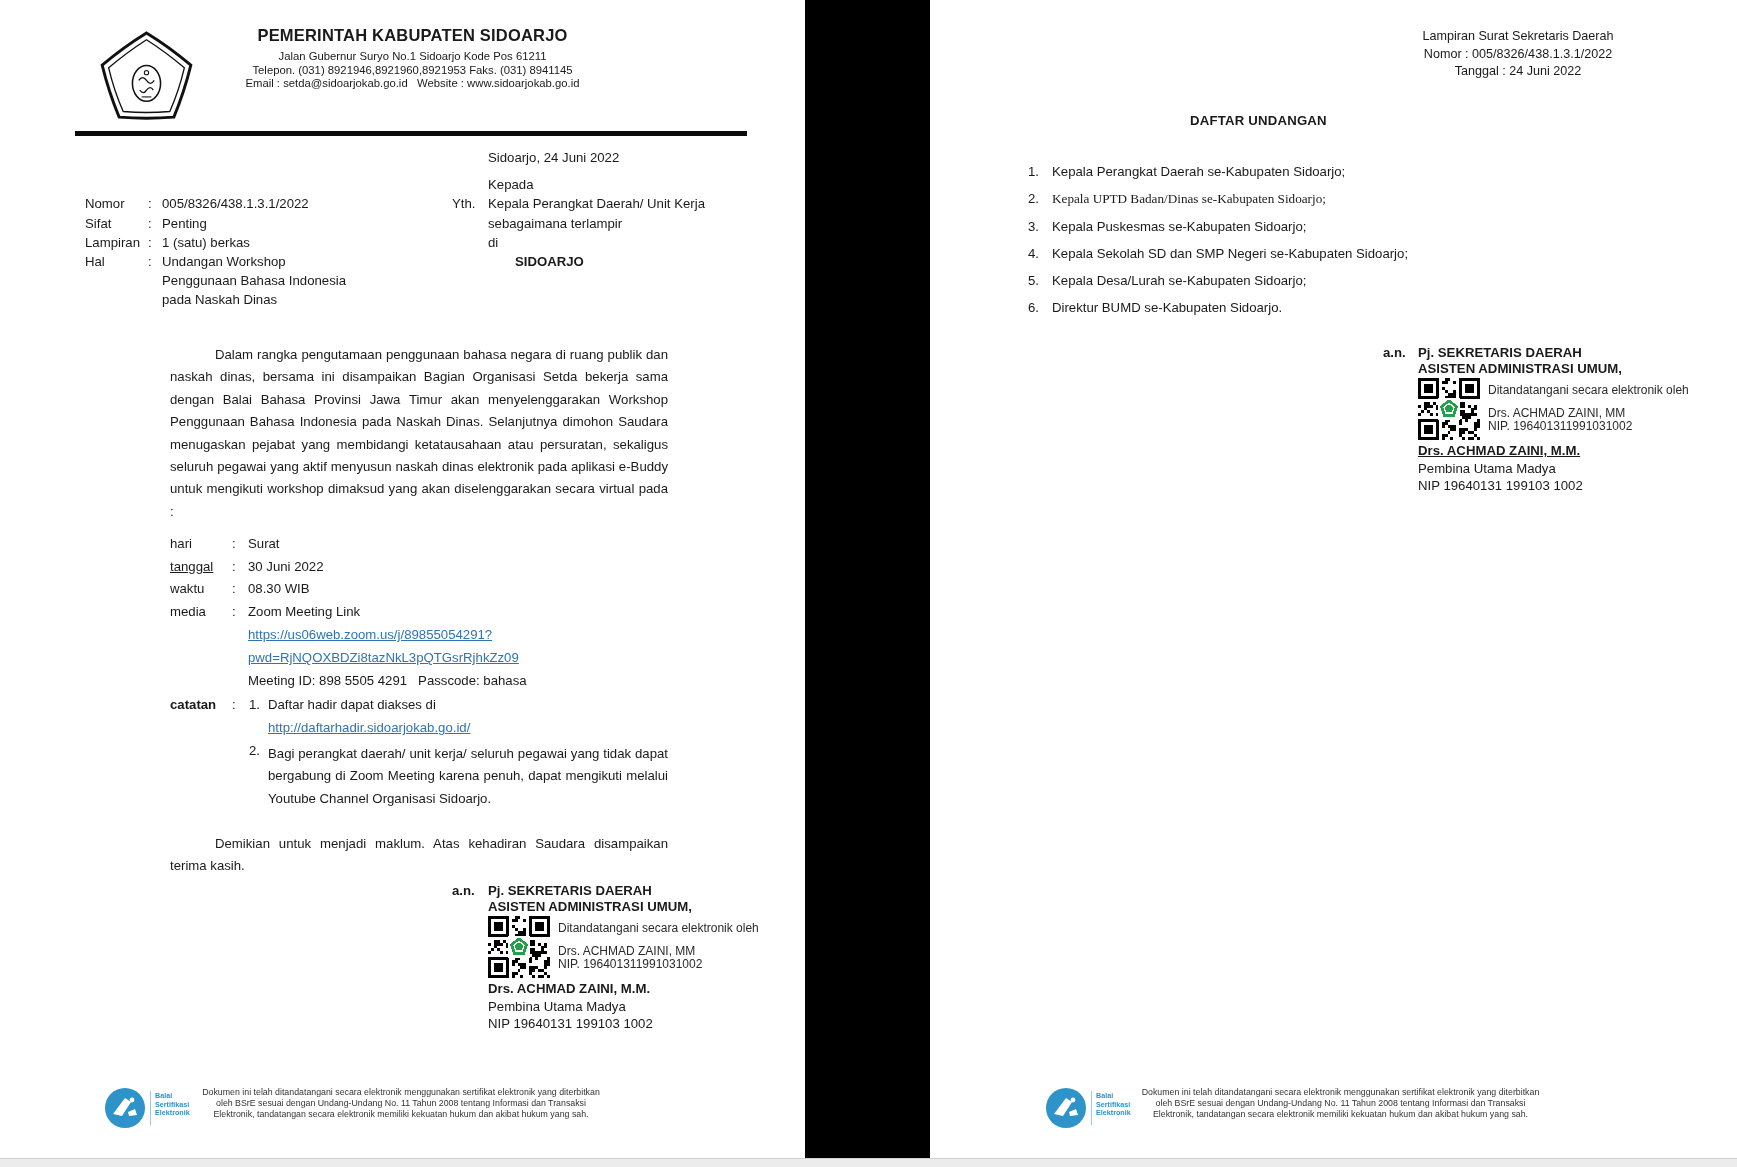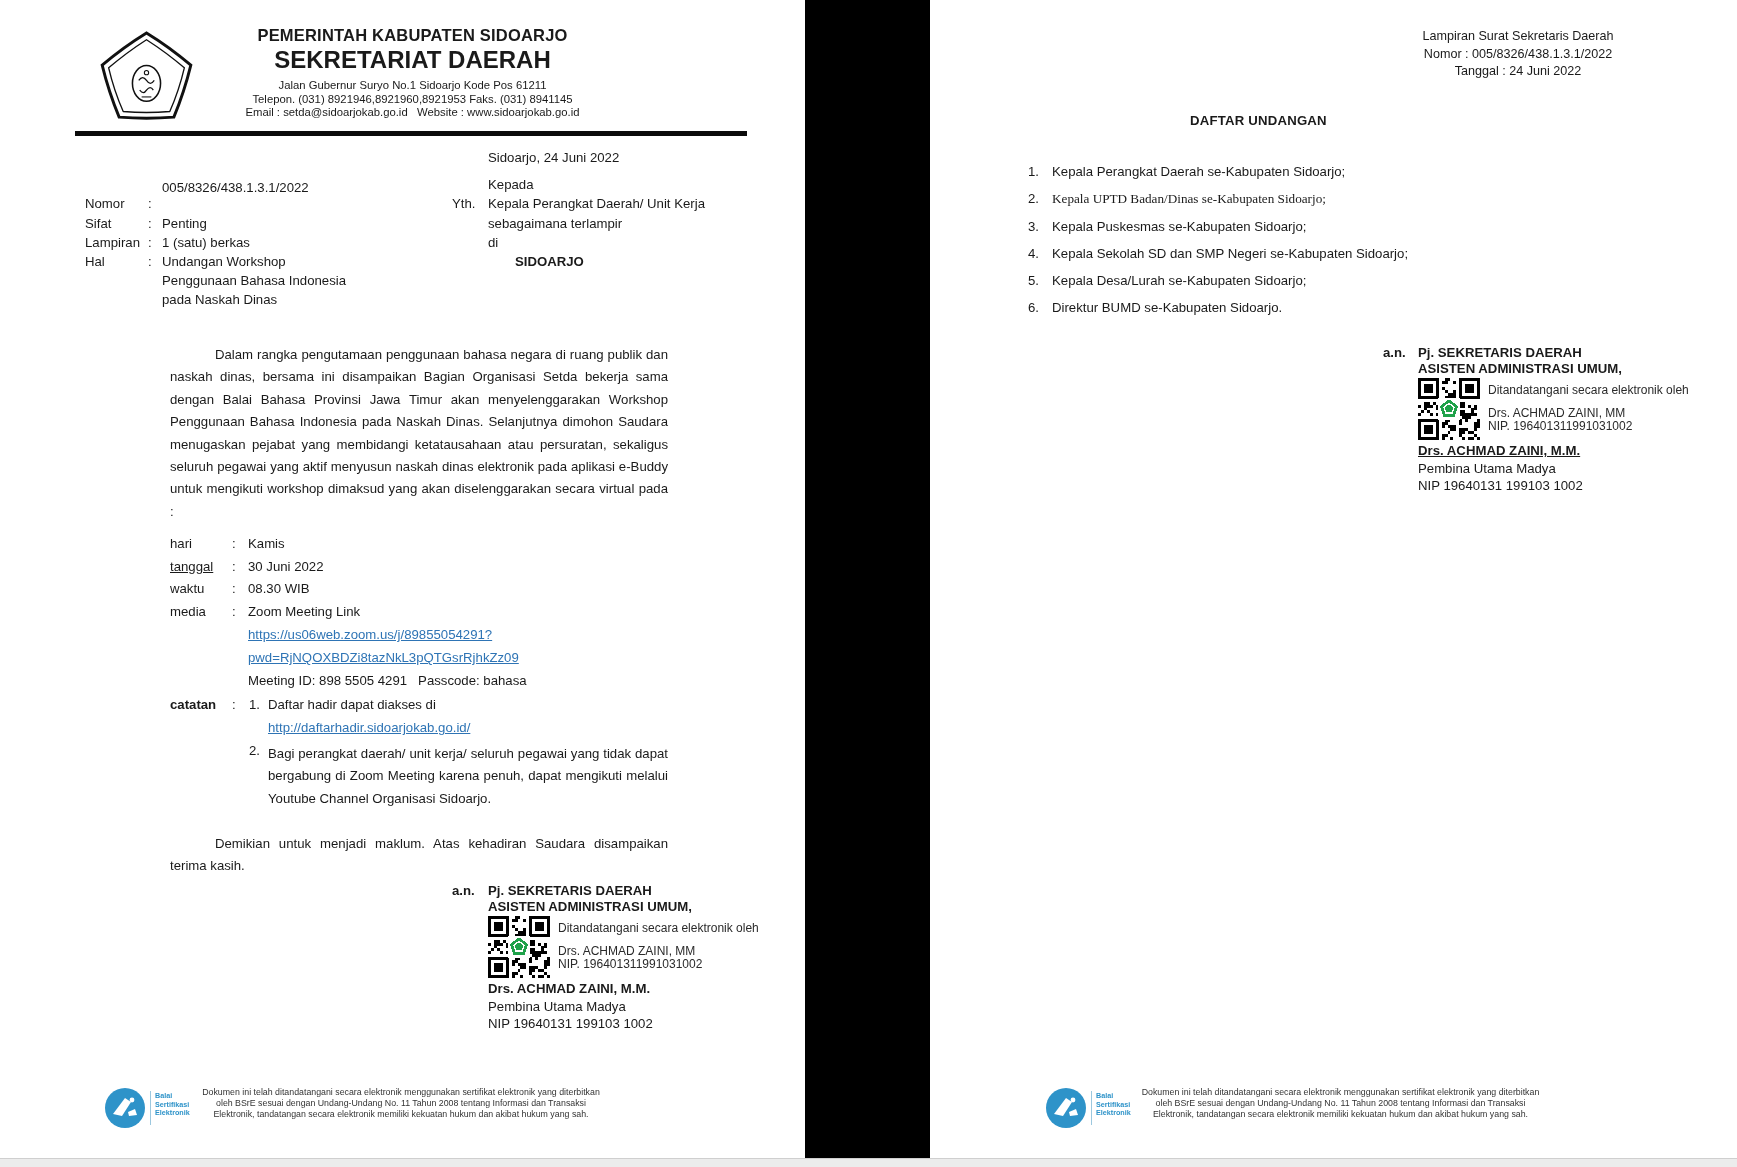--- a/index.html
+++ b/index.html
@@ -50,55 +50,54 @@
         <path d="M50 10 Q71 23.5 89 39 Q83.5 62.5 74 84 Q50 86 26 84 Q16.5 62.5 11 39 Q29 23.5 50 10 Z" fill="none" stroke="#111" stroke-width="1.4"></path>
         <ellipse cx="50" cy="55" rx="14.5" ry="18.5" fill="none" stroke="#111" stroke-width="1.6"></ellipse>
         <circle cx="50" cy="44" r="2.2" fill="none" stroke="#111" stroke-width="1.1"></circle>
         <path d="M42 52 q4 -6 8 0 q4 6 8 0" fill="none" stroke="#111" stroke-width="1.3"></path>
         <path d="M43 62 q4 5 7 0 q4 -5 7 0" fill="none" stroke="#111" stroke-width="1.3"></path>
         <path d="M45 69 h10" stroke="#111" stroke-width="1.1"></path>
       </svg>
     </div>
     <div class="lh-center">
       <div class="lh1">PEMERINTAH KABUPATEN SIDOARJO</div>
-      <div class="lh2">SEKRETARIAT DAERAH</div>
       <div class="lh-small">Jalan Gubernur Suryo No.1 Sidoarjo Kode Pos 61211</div>
       <div class="lh-small" style="margin-top:0;">Telepon. (031) 8921946,8921960,8921953 Faks. (031) 8941145</div>
       <div class="lh-small" style="margin-top:0;">Email : setda@sidoarjokab.go.id   Website : www.sidoarjokab.go.id</div>
     </div>
     <div class="lh-rule"></div>
 
     <div class="abs f13" style="left:488px;top:150px;">Sidoarjo, 24 Juni 2022</div>
     <div class="abs f13" style="left:488px;top:177px;">Kepada</div>
     <div class="abs f13" style="left:452px;top:196px;">Yth.</div>
     <div class="abs f13" style="left:488px;top:196px;">Kepala Perangkat Daerah/ Unit Kerja</div>
     <div class="abs f13" style="left:488px;top:216px;">sebagaimana terlampir</div>
     <div class="abs f13" style="left:488px;top:235px;">di</div>
     <div class="abs f13 b" style="left:515px;top:254px;">SIDOARJO</div>
 
     <div class="abs f13" style="left:85px;top:196px;">Nomor</div>
     <div class="abs f13" style="left:148px;top:196px;">:</div>
-    <div class="abs f13" style="left:162px;top:180px;">005/8326/438.1.3.1/2022</div>
+    <div class="abs f13" style="left:162px;top:196px;">005/8326/438.1.3.1/2022</div>
     <div class="abs f13" style="left:85px;top:216px;">Sifat</div>
     <div class="abs f13" style="left:148px;top:216px;">:</div>
     <div class="abs f13" style="left:162px;top:216px;">Penting</div>
     <div class="abs f13" style="left:85px;top:235px;">Lampiran</div>
     <div class="abs f13" style="left:148px;top:235px;">:</div>
     <div class="abs f13" style="left:162px;top:235px;">1 (satu) berkas</div>
     <div class="abs f13" style="left:85px;top:254px;">Hal</div>
     <div class="abs f13" style="left:148px;top:254px;">:</div>
     <div class="abs f13" style="left:162px;top:254px;">Undangan Workshop</div>
     <div class="abs f13" style="left:162px;top:273px;">Penggunaan Bahasa Indonesia</div>
     <div class="abs f13" style="left:162px;top:292px;">pada Naskah Dinas</div>
 
     <div class="abs f13 wrap just" style="left:170px;top:344px;width:498px;line-height:22.4px;text-indent:45px;">Dalam rangka pengutamaan penggunaan bahasa negara di ruang publik dan naskah dinas, bersama ini disampaikan Bagian Organisasi Setda bekerja sama dengan Balai Bahasa Provinsi Jawa Timur akan menyelenggarakan Workshop Penggunaan Bahasa Indonesia pada Naskah Dinas. Selanjutnya dimohon Saudara menugaskan pejabat yang membidangi ketatausahaan atau persuratan, sekaligus seluruh pegawai yang aktif menyusun naskah dinas elektronik pada aplikasi e-Buddy untuk mengikuti workshop dimaksud yang akan diselenggarakan secara virtual pada :</div>
 
     <div class="abs f13" style="left:170px;top:536px;">hari</div>
     <div class="abs f13" style="left:232px;top:536px;">:</div>
-    <div class="abs f13" style="left:248px;top:536px;">Kamis</div>
+    <div class="abs f13" style="left:248px;top:536px;">Surat</div>
     <div class="abs f13" style="left:170px;top:559px;text-decoration:underline;">tanggal</div>
     <div class="abs f13" style="left:232px;top:559px;">:</div>
     <div class="abs f13" style="left:248px;top:559px;">30 Juni 2022</div>
     <div class="abs f13" style="left:170px;top:581px;">waktu</div>
     <div class="abs f13" style="left:232px;top:581px;">:</div>
     <div class="abs f13" style="left:248px;top:581px;">08.30 WIB</div>
     <div class="abs f13" style="left:170px;top:604px;">media</div>
     <div class="abs f13" style="left:232px;top:604px;">:</div>
     <div class="abs f13" style="left:248px;top:604px;">Zoom Meeting Link</div>
 

